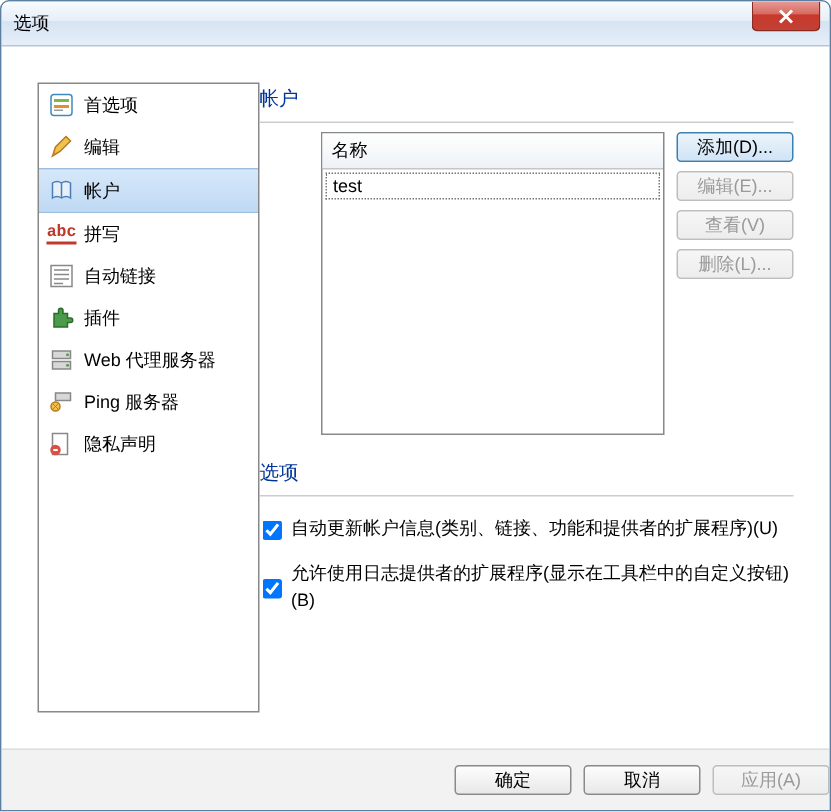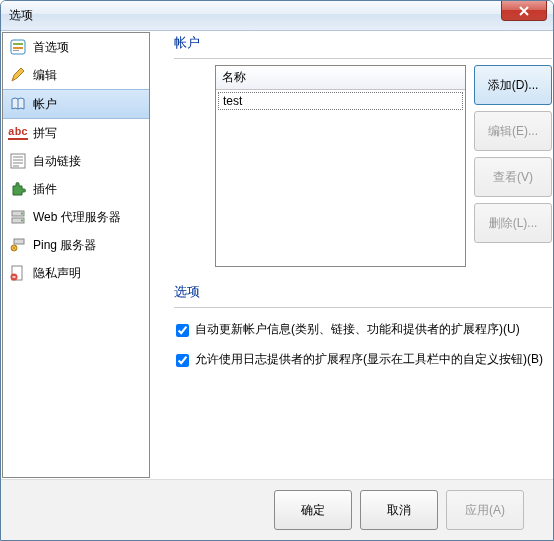--- a/index.html
+++ b/index.html
@@ -46,22 +46,22 @@
     border-radius: 0 0 4px 4px;
     display: flex;
     align-items: center;
     justify-content: center;
     cursor: pointer;
   }
   .close-btn svg { width: 12px; height: 10px; }
   .content {
     flex: 1;
     display: flex;
-    padding: 1px;
-    gap: 24px;
+    padding: 24px;
+    gap: 0;
     background: #fff;
   }
   .sidebar {
     width: 148px;
     border: 1px solid #888;
     background: #fff;
     overflow: auto;
   }
   .sidebar-item {
     display: flex;
@@ -123,21 +123,21 @@
     border: 1px dotted #777;
     background: #fff;
   }
   .btn-col {
     display: flex;
     flex-direction: column;
     gap: 6px;
     width: 78px;
   }
   .btn {
-    height: 40px;
+    height: 20px;
     border: 1px solid #8a8a8a;
     background: linear-gradient(to bottom, #fdfdfd, #e8e8e8);
     border-radius: 3px;
     cursor: pointer;
     font-size: 12px;
     display: flex;
     align-items: center;
     justify-content: center;
   }
   .btn.primary {
@@ -158,21 +158,21 @@
     align-items: center;
     gap: 6px;
     padding: 6px 2px;
     line-height: 1.5;
   }
   .checkbox-row input {
     margin-top: 2px;
   }
   .footer {
     border-top: 1px solid #ddd;
-    padding: 10px 29px;
+    padding: 10px 0;
     display: flex;
     justify-content: flex-end;
     gap: 8px;
     background: #f2f2f2;
   }
   .footer .btn { width: 78px; }
   .abc-icon {
     font-family: Liberation Mono, monospace;
     font-weight: bold;
     font-size: 11px;

